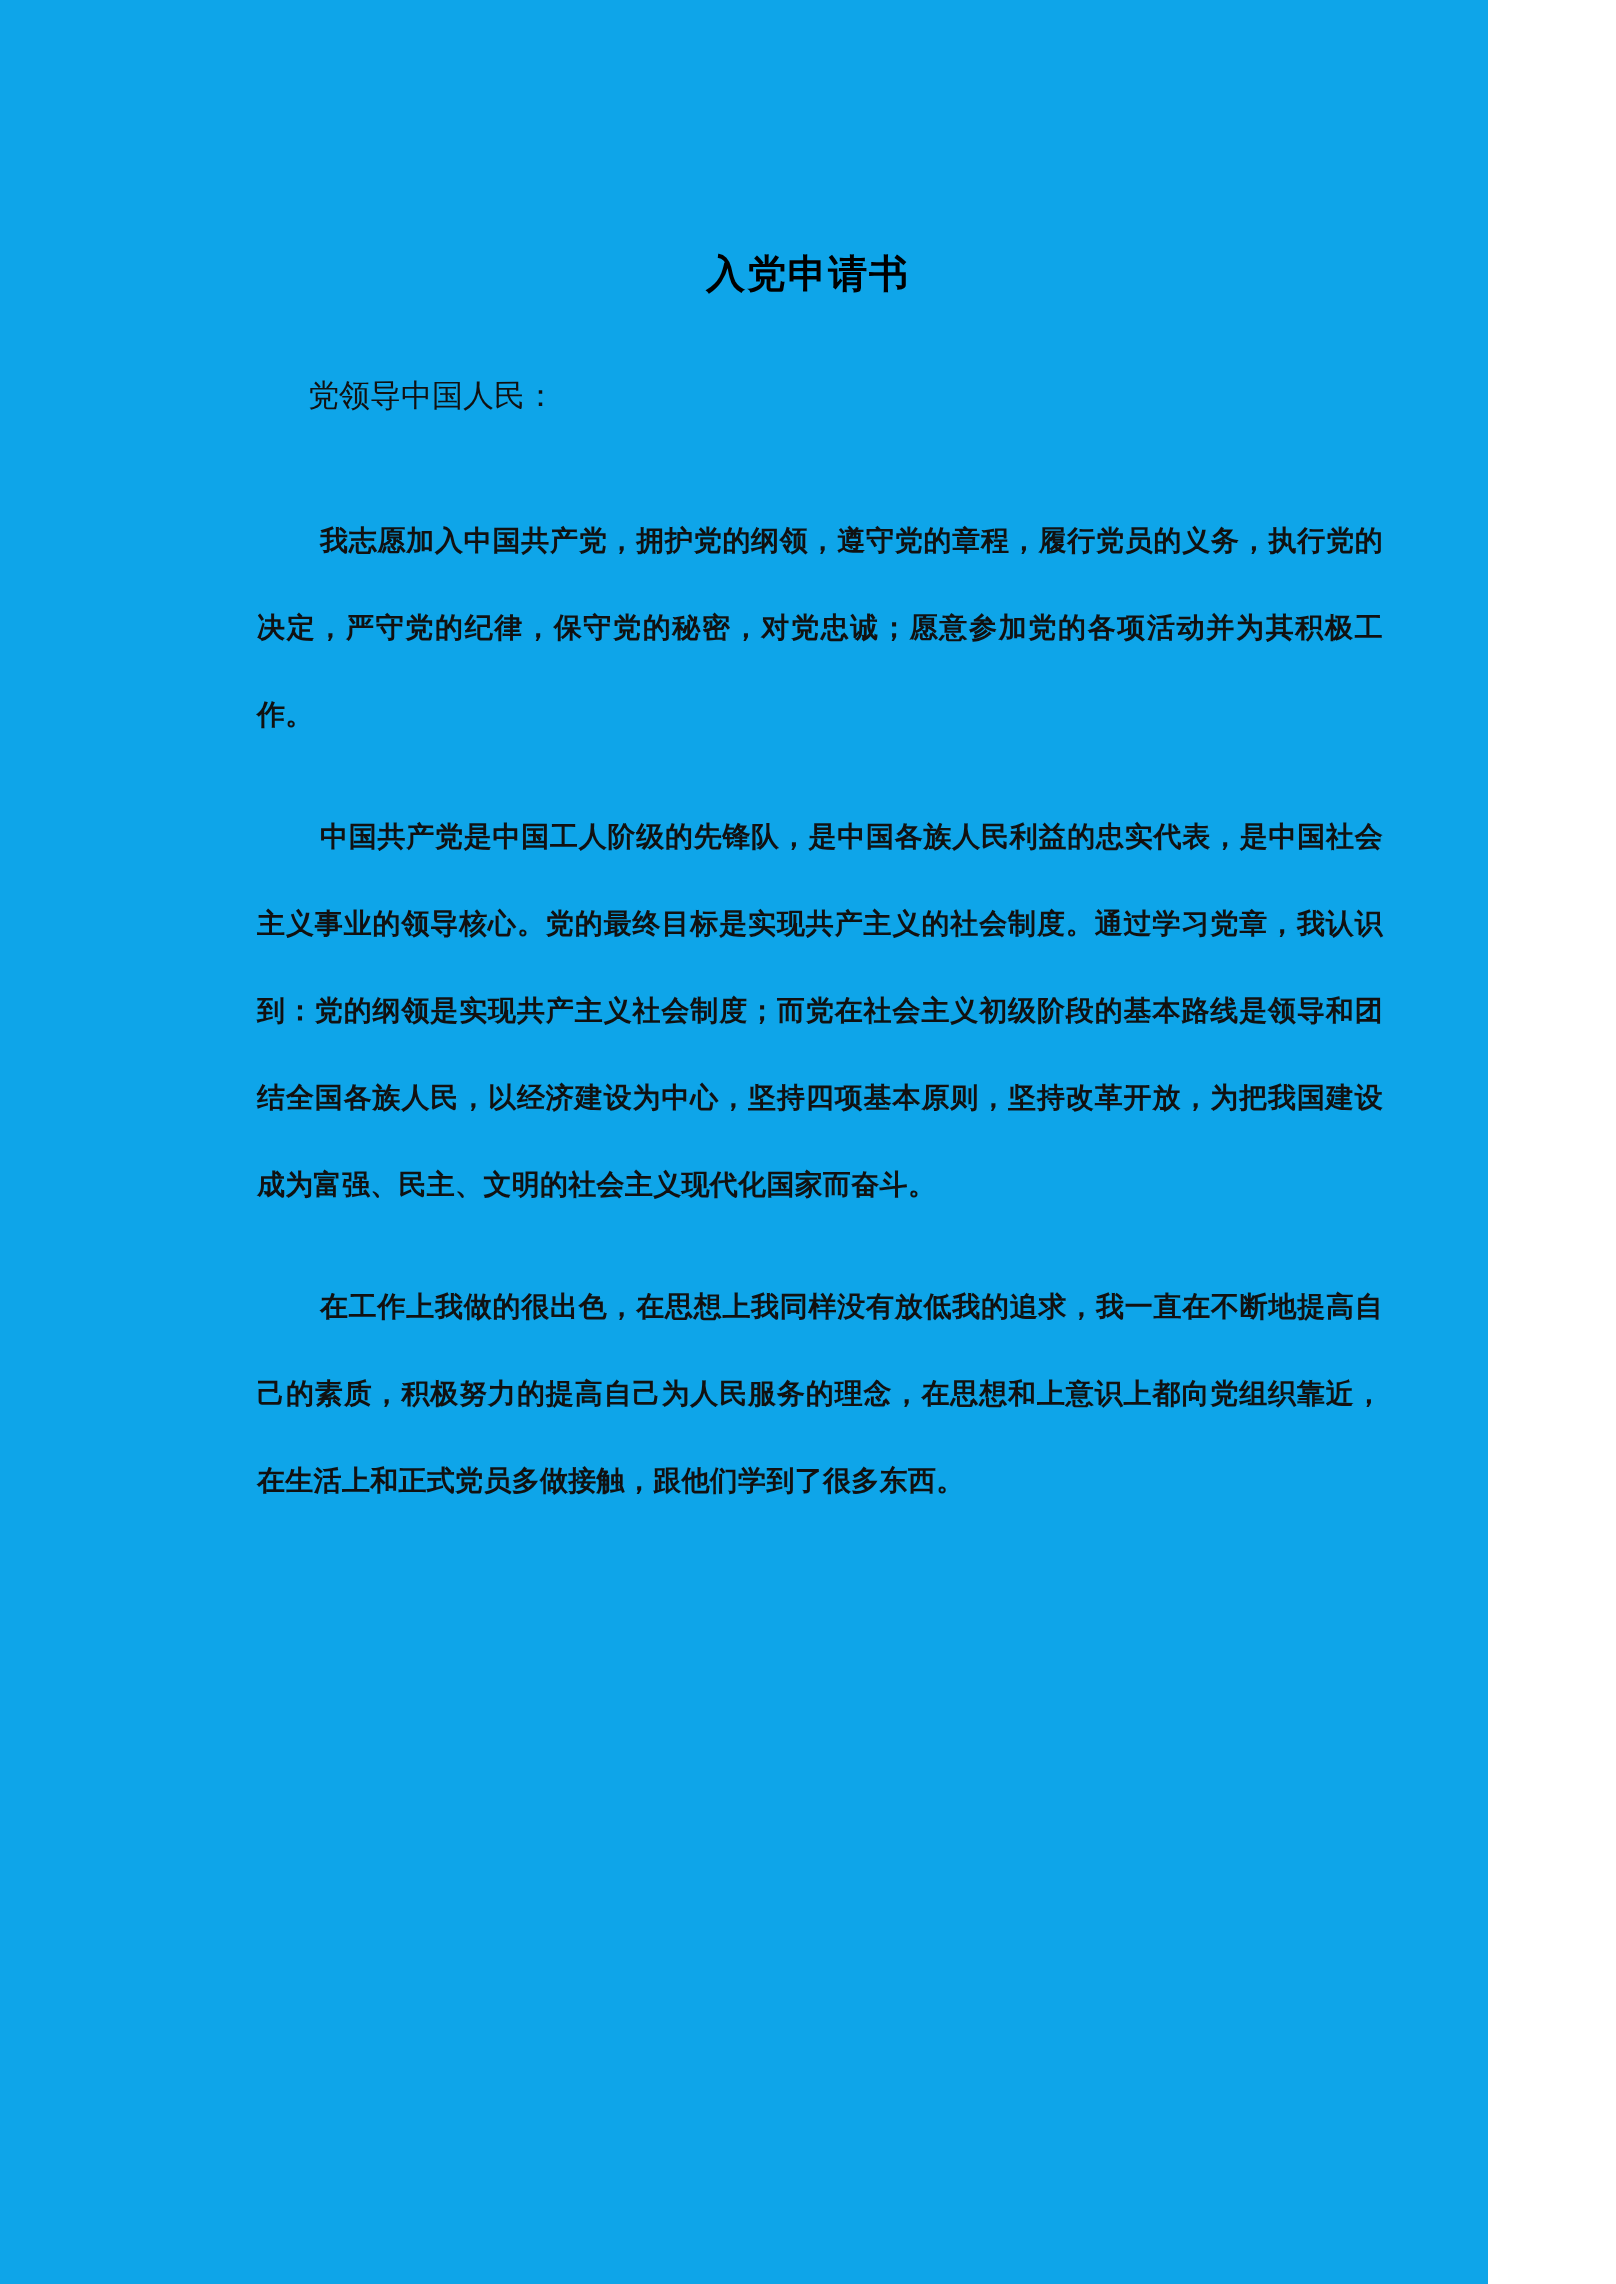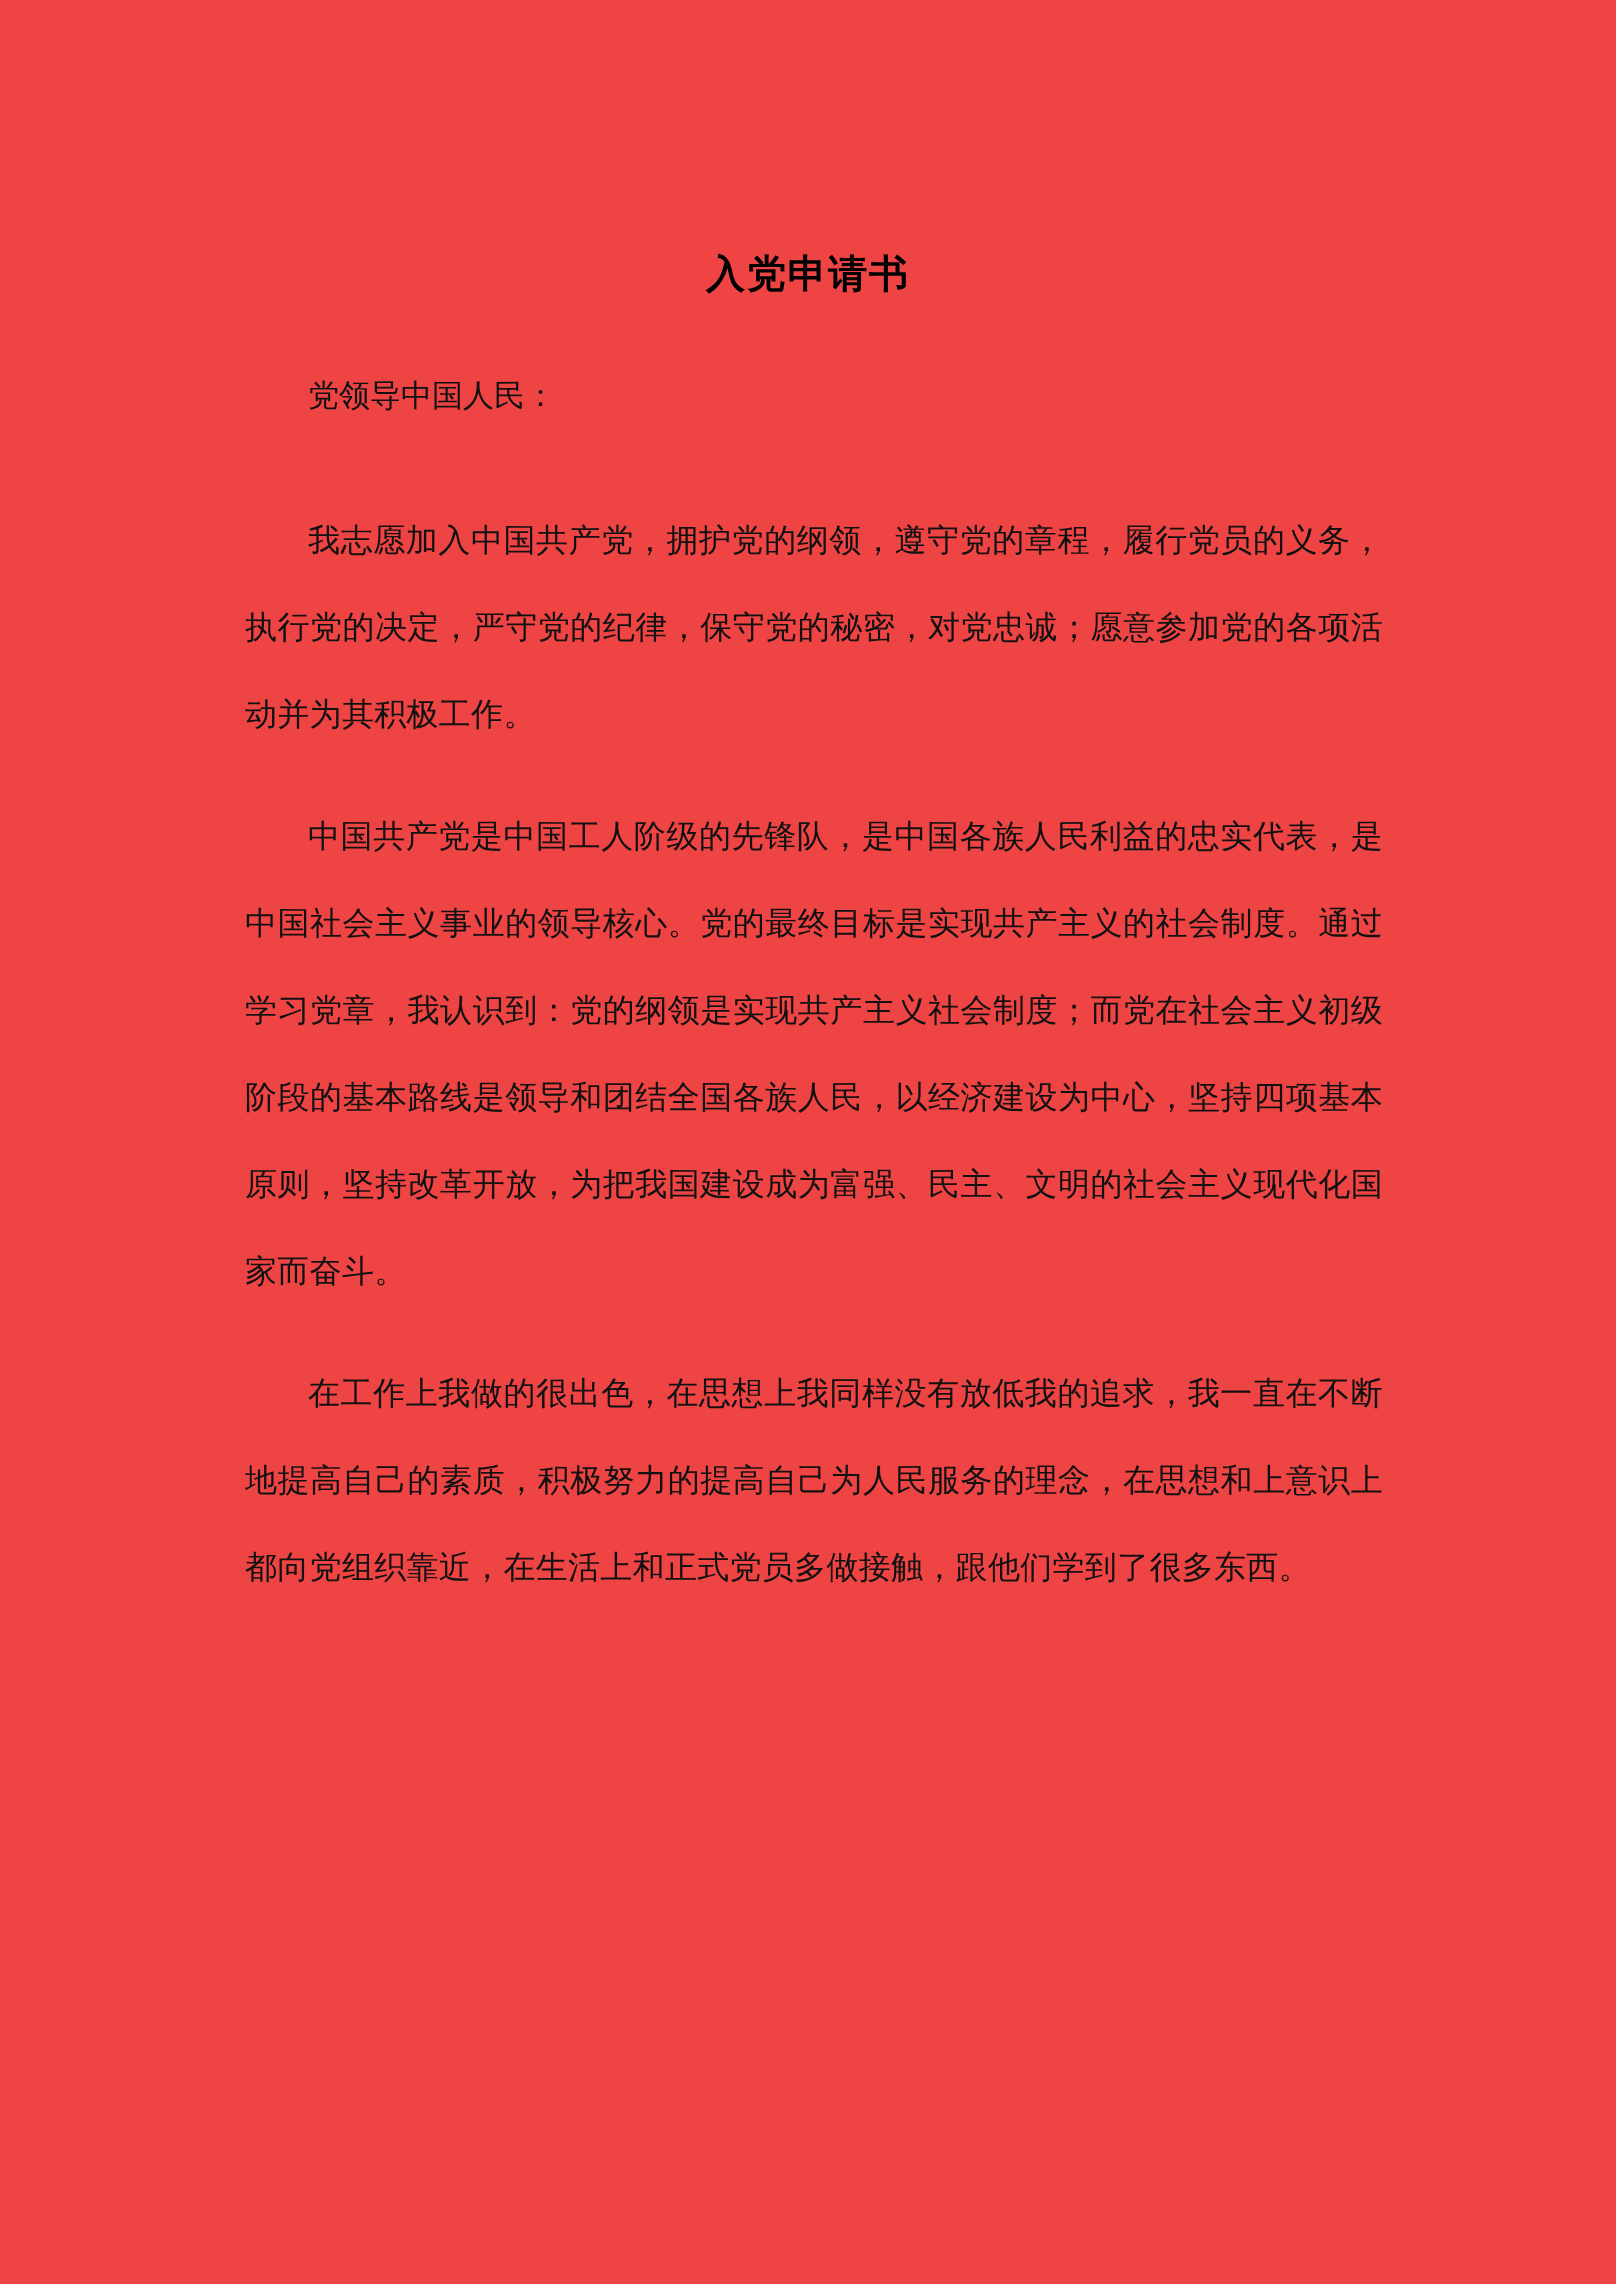--- a/index.html
+++ b/index.html
@@ -1,25 +1,25 @@
 <!DOCTYPE html>
 <html style="font-size:13.5px"><head>
 <meta charset="utf-8">
 <style>
   html, body { margin: 0; padding: 0; background: #ffffff; }
   body { width: 1616px; height: 2284px; position: relative; overflow: hidden;
          font-family: "DejaVu Sans", "Liberation Sans", sans-serif; color: #111111; }
-  .page { position: absolute; left: 0; top: 0; width: 1616px; height: 2284px; background: #ef4444; }
+  .page { position: absolute; left: 0; top: 0; width: 1488px; height: 2284px; background: #0ea5e9; }
   .title { position: absolute; top: 244px; left: 0; width: 1616px; text-align: center;
            font-family: "DejaVu Serif", "Liberation Serif", serif; font-weight: bold;
            font-size: 39px; line-height: 59px; letter-spacing: 1.7px; color: #000; }
   .salutation { position: absolute; top: 370px; left: 308px; font-size: 31px; line-height: 51px; }
   .body-text { position: absolute; left: 245px; width: 1138px; top: 497px; }
-  .para { font-size: 32px; line-height: 87px; text-indent: 63px; text-align: justify;
-          margin: 0 0 35px 0; letter-spacing: 0.3px; }
+  .para { font-size: 28px; line-height: 87px; text-indent: 63px; text-align: justify;
+          margin: 0 0 35px 12px; letter-spacing: 0.3px; font-weight: bold; }
 </style>
 </head>
 <body>
 
 <div class="page">
   <div class="title">入党申请书</div>
   <div class="salutation">党领导中国人民：</div>
   <div class="body-text">
     <p class="para">我志愿加入中国共产党，拥护党的纲领，遵守党的章程，履行党员的义务，执行党的决定，严守党的纪律，保守党的秘密，对党忠诚；愿意参加党的各项活动并为其积极工作。</p>
     <p class="para">中国共产党是中国工人阶级的先锋队，是中国各族人民利益的忠实代表，是中国社会主义事业的领导核心。党的最终目标是实现共产主义的社会制度。通过学习党章，我认识到：党的纲领是实现共产主义社会制度；而党在社会主义初级阶段的基本路线是领导和团结全国各族人民，以经济建设为中心，坚持四项基本原则，坚持改革开放，为把我国建设成为富强、民主、文明的社会主义现代化国家而奋斗。</p>

